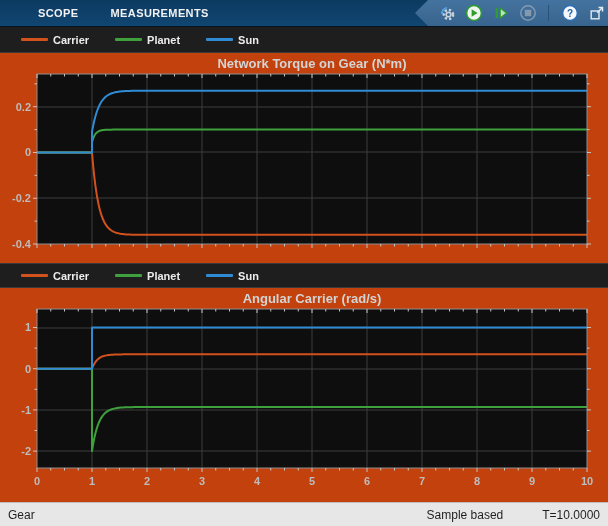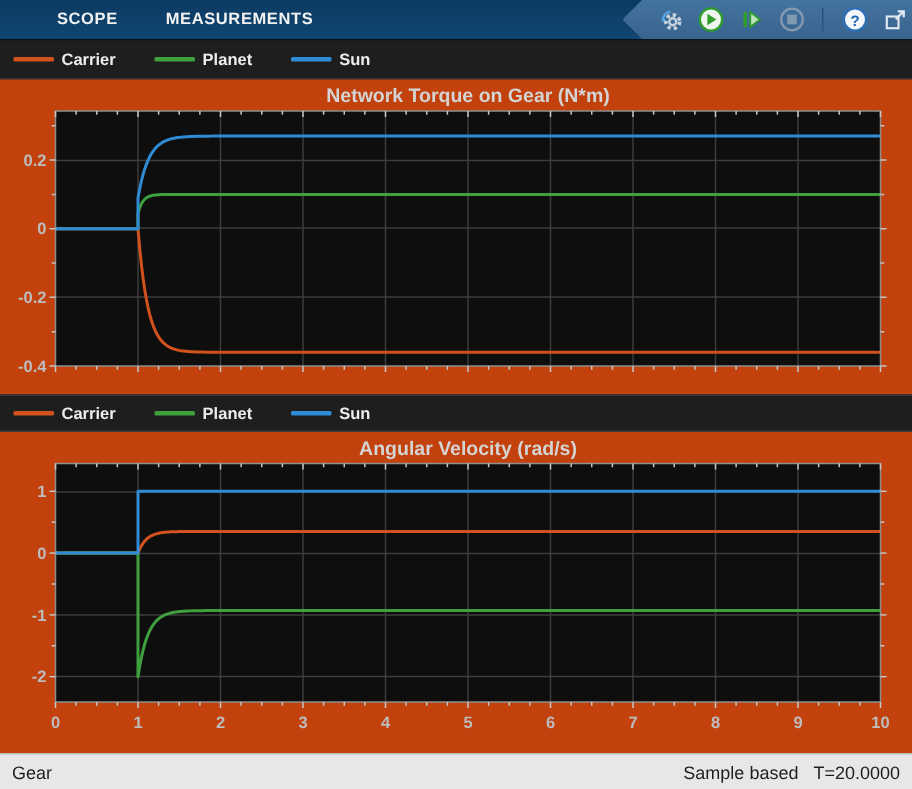--- a/index.html
+++ b/index.html
@@ -22,21 +22,21 @@
     background:linear-gradient(#44739f,#38648e);
     clip-path:polygon(0 50%, 13px 0, 100% 0, 100% 100%, 13px 100%);
     display:flex; align-items:center; padding-left:22px; gap:8px;
   }
   .tb-btn { width:19px; height:19px; display:flex; align-items:center; justify-content:center; }
   .tb-sep { width:1px; height:16px; background:#26537e; margin:0 3px; }
   
   .legend-strip {
     position:absolute; left:0; width:608px; background:#1e1e1e;
     border-top:1px solid #3a3a3a; border-bottom:1px solid #3a3a3a;
-    display:flex; align-items:center; padding-left:9px;
+    display:flex; align-items:center; padding-left:21px;
   }
   .legend-one { top:27px; height:26px; border-top:none; }
   .legend-two { top:263px; height:25px; }
   .legend-item { display:flex; align-items:center; margin-right:26px; cursor:default; }
   .swatch { width:27px; height:3px; border-radius:1px; margin-right:5px; }
   .legend-label { color:#ededed; font-size:11px; font-weight:700; }
   
   .plot-section { position:absolute; left:0; width:608px; background:#c2410c; }
   .section-one { top:53px; height:210px; }
   .section-two { top:288px; height:214px; }
@@ -46,21 +46,21 @@
   }
   svg.chart { position:absolute; top:0; left:0; }
   svg.chart text { font-family:"Liberation Sans", sans-serif; font-size:11px; font-weight:700; fill:#bdbdbd; }
   
   .status-bar {
     position:absolute; top:502px; left:0; width:608px; height:24px;
     background:#e7e7e7; border-top:1px solid #bdbdbd;
     display:flex; align-items:center; font-size:12px; color:#1f1f1f;
     padding:0 8px;
   }
-  .status-right { margin-left:auto; display:flex; gap:10px; }
+  .status-right { margin-left:auto; display:flex; gap:39px; }
 </style>
 </head>
 <body>
 
 <div id="window">
 
   <div class="toolbar">
     <span class="tab">SCOPE</span>
     <span class="tab">MEASUREMENTS</span>
 
@@ -265,21 +265,21 @@
         <span class="swatch" style="background: rgb(63, 161, 61);"></span>
         <span class="legend-label">Planet</span>
       </span>
       <span class="legend-item">
         <span class="swatch" style="background: rgb(47, 139, 212);"></span>
         <span class="legend-label">Sun</span>
       </span>
     </div>
 
   <div class="plot-section section-two">
-    <div class="plot-title">Angular Velocity (rad/s)</div>
+    <div class="plot-title">Angular Carrier (rad/s)</div>
     <svg class="chart" width="608" height="214">
         <defs>
           <clipPath id="clip1">
             <rect x="37" y="21" width="550" height="159"></rect>
           </clipPath>
         </defs>
         <rect x="37" y="21" width="550" height="159" fill="#0e0e0e"></rect>
         <line x1="92" y1="21" x2="92" y2="180" stroke="#3d3d3d" stroke-width="1"></line>
         <line x1="147" y1="21" x2="147" y2="180" stroke="#3d3d3d" stroke-width="1"></line>
         <line x1="202" y1="21" x2="202" y2="180" stroke="#3d3d3d" stroke-width="1"></line>
@@ -410,17 +410,17 @@
         <text x="477" y="197" text-anchor="middle">8</text>
         <text x="532" y="197" text-anchor="middle">9</text>
         <text x="587" y="197" text-anchor="middle">10</text>
       </svg>
   </div>
 
   <div class="status-bar">
     <span>Gear</span>
     <span class="status-right">
       <span>Sample based</span>
-      <span>T=20.0000</span>
+      <span>T=10.0000</span>
     </span>
   </div>
 
 </div>
 
 </body></html>

